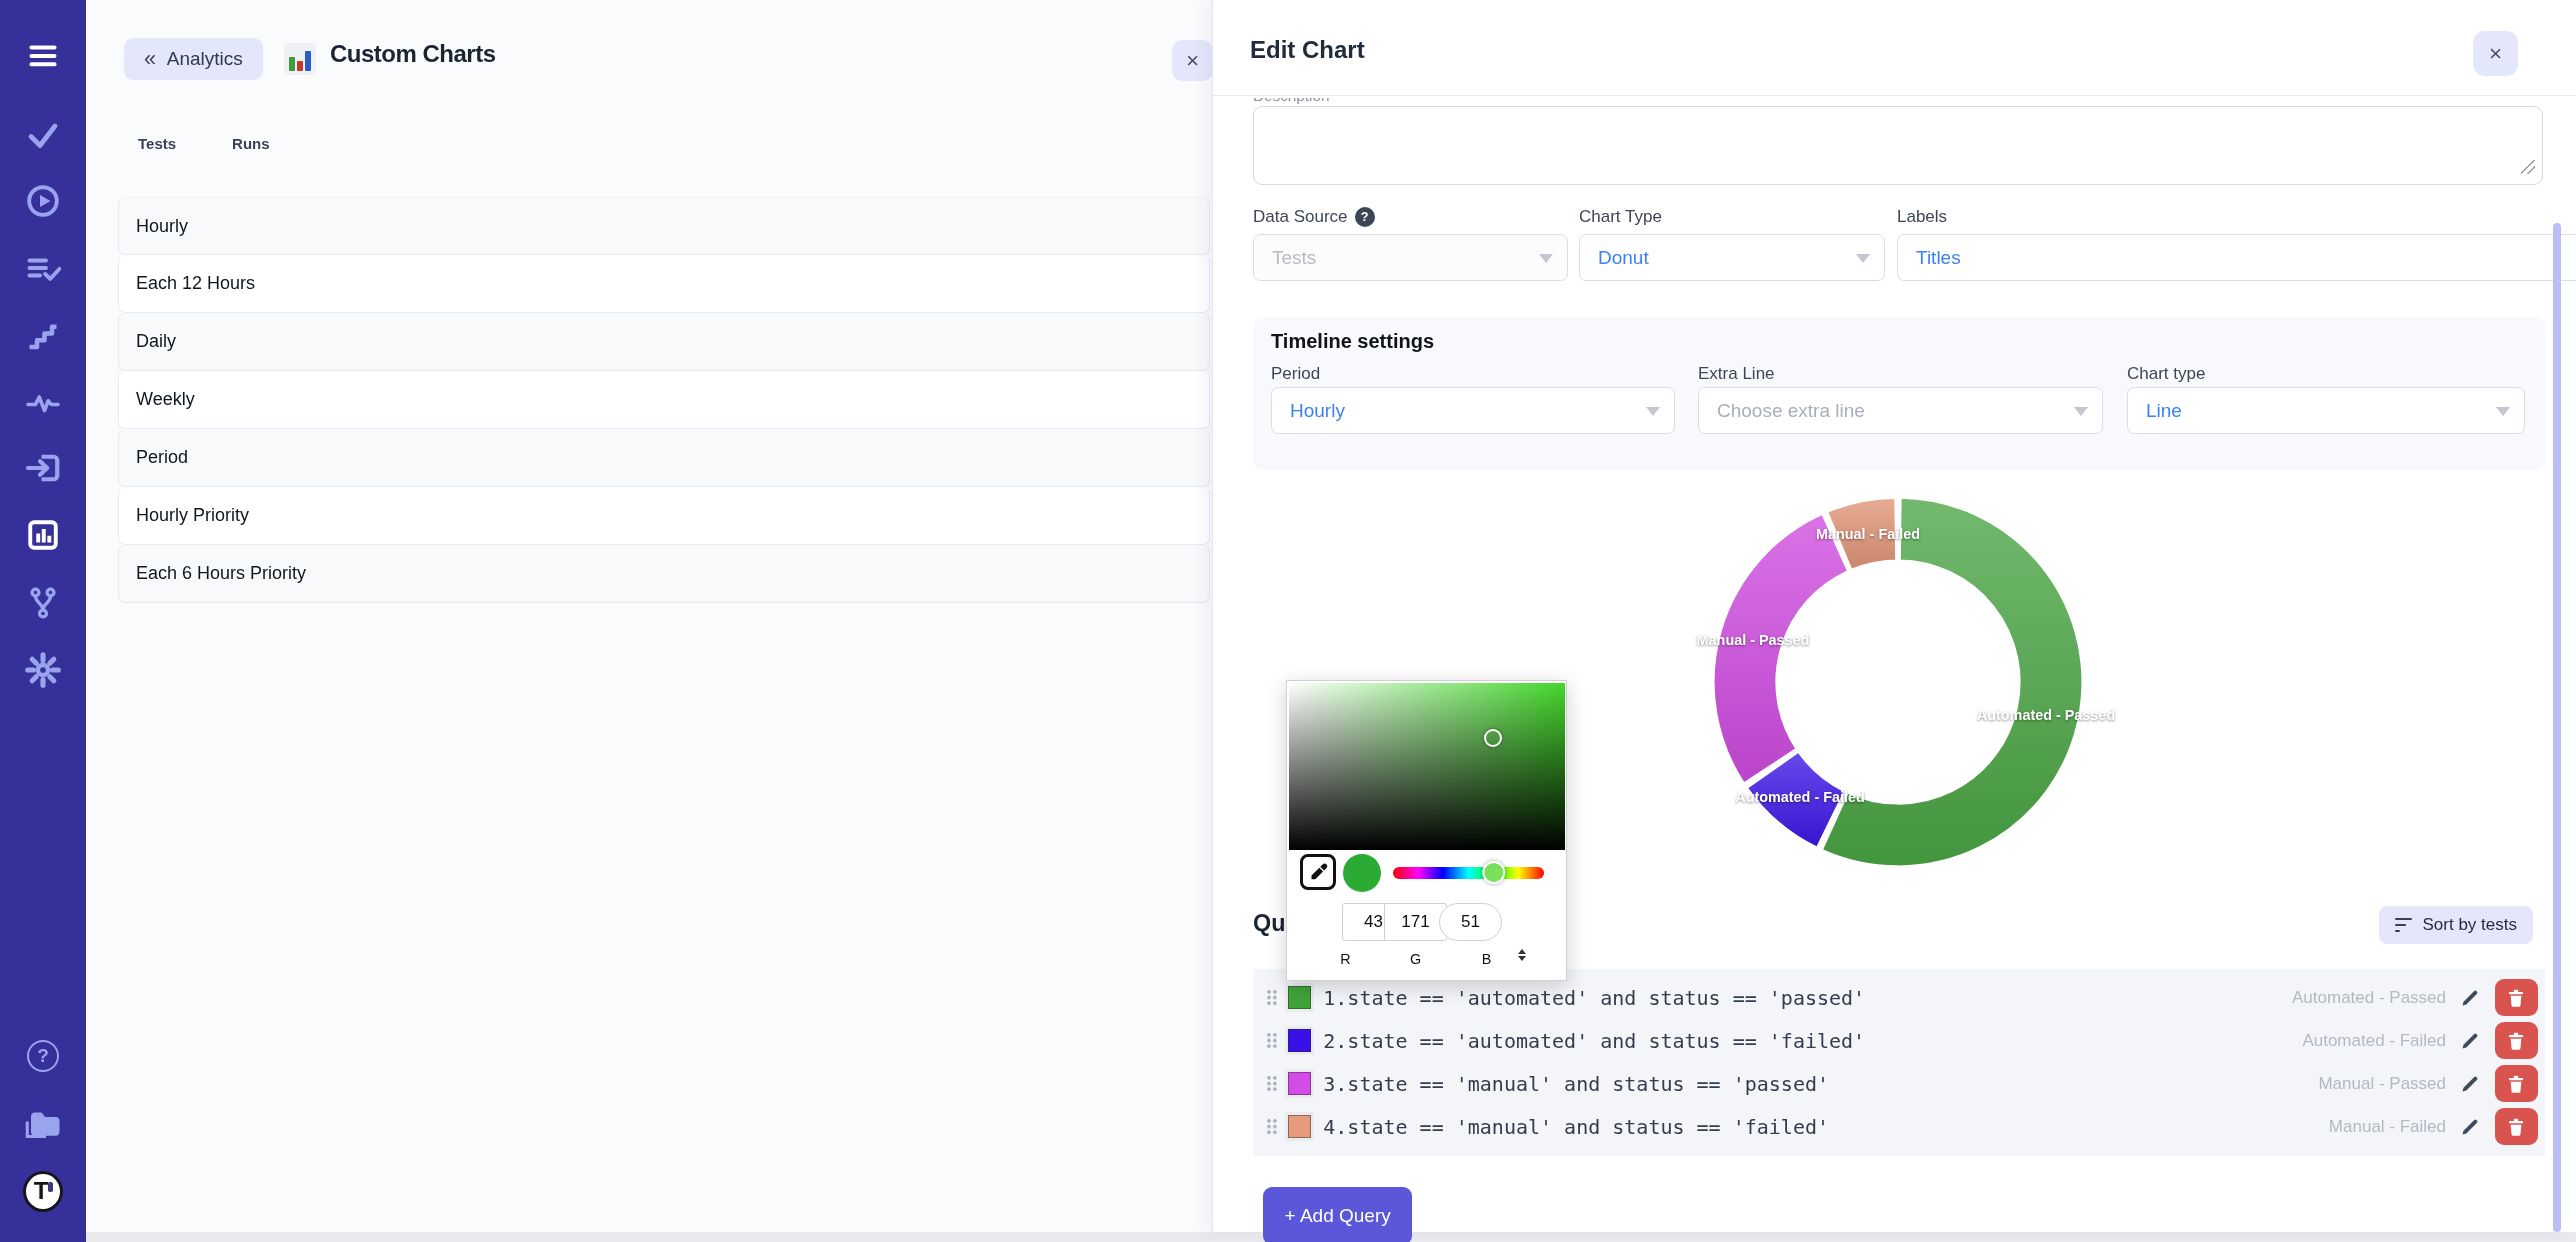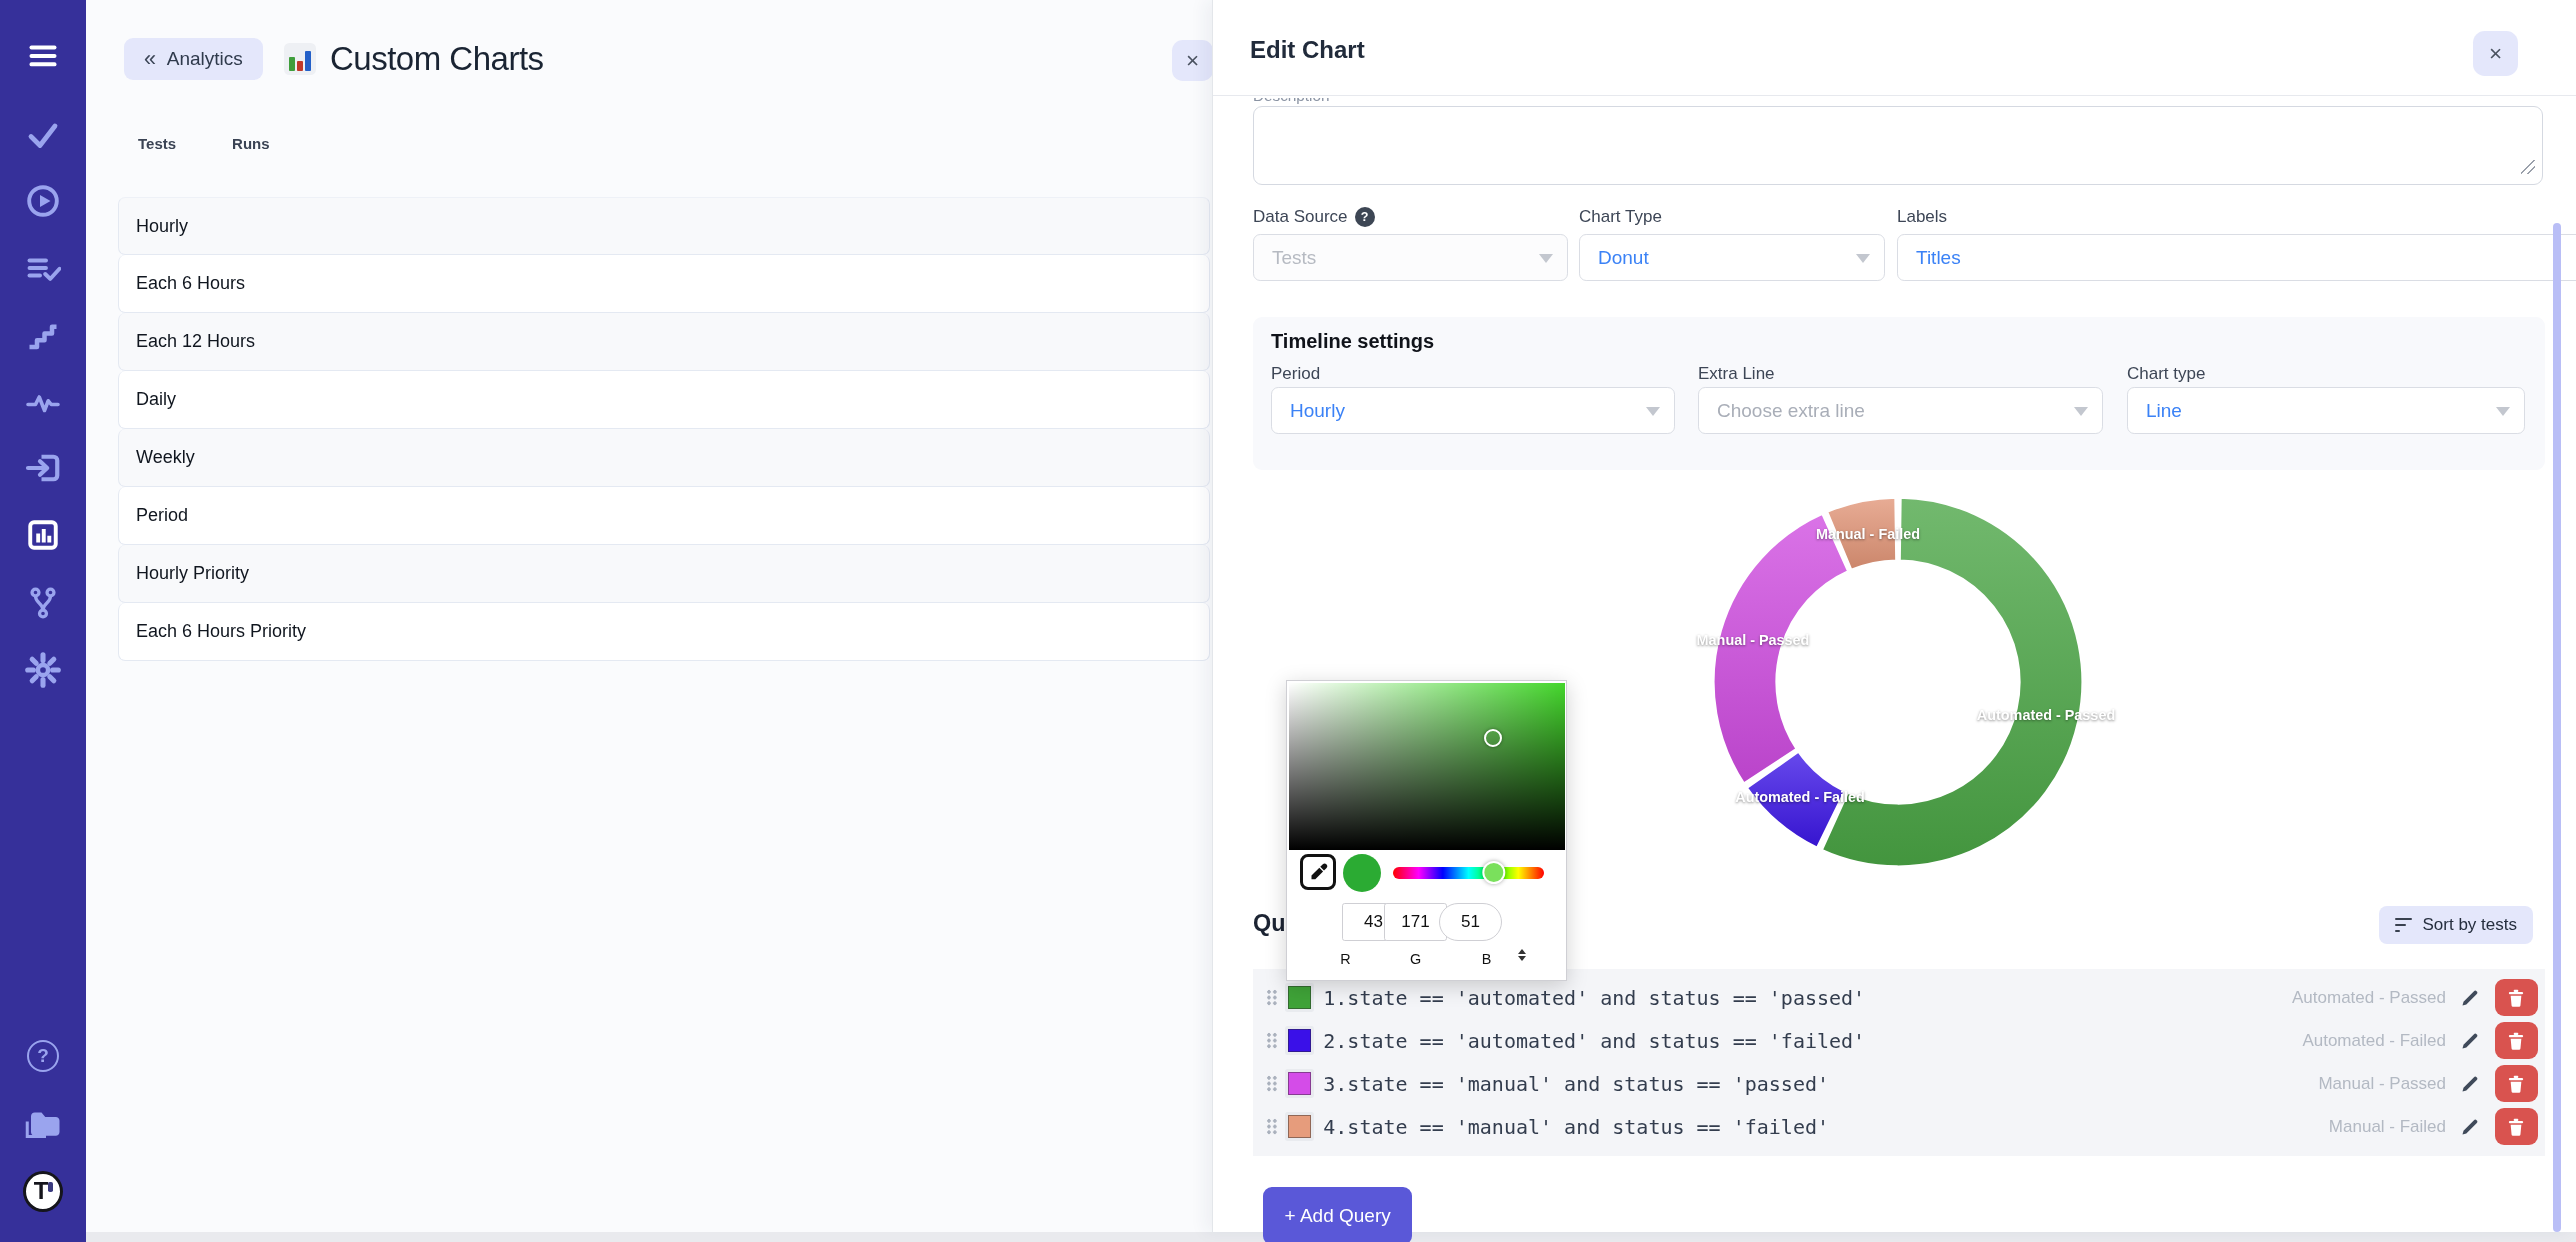--- a/index.html
+++ b/index.html
@@ -14,21 +14,21 @@
   .logo-circle { width:41px; height:41px; background:#fff; border:3.6px solid #15151c; border-radius:50%; display:flex; align-items:center; justify-content:center; position:relative; }
   .logo-circle span { font-size:24px; font-weight:900; color:#15151c; line-height:1; margin-left:-3.6px;}
   .logo-circle i { position:absolute; right:7.2px; top:8px; width:4.5px; height:10.8px; background:#3a3a7e; border-radius:1.8px;}
 
   
   #left-panel { position:absolute; left:86px; top:0; width:1127px; height:1232px; background:#fafbfd; z-index:5; }
   #back-chip { position:absolute; left:38px; top:38px; height:42px; background:#e4e7fb; border-radius:9px; display:flex; align-items:center; gap:10.8px; padding:0 20px; font-size:19px; color:#2f3a4c; cursor:pointer; }
   #back-chip .chev { font-size:21.6px; color:#3c4657; }
   #lp-chart-icon { position:absolute; left:198px; top:43px; width:32px; height:32px; background:#eef0f4; border-radius:5.4px; display:flex; align-items:flex-end; justify-content:center; gap:2.7px; padding:3.6px 4.5px; }
   #lp-chart-icon i { width:5.4px; border-radius:0.9px; }
-  #lp-title { position:absolute; left:244px; top:40px; font-size:33px; font-weight:400; color:#1a2433; letter-spacing:-0.5px; }
+  #lp-title { position:absolute; left:244px; top:40px; font-size:24px; font-weight:700; color:#1a2433; letter-spacing:-0.5px; }
   #lp-close { position:absolute; left:1086px; top:40px; width:41px; height:41px; background:#e4e7fb; border-radius:10.8px; display:flex; align-items:center; justify-content:center; font-size:22.5px; color:#4a5260; cursor:pointer; }
   #lp-tabs { position:absolute; left:52px; top:135px; display:flex; gap:56px; }
   .lp-tab { font-size:15px; font-weight:700; color:#3a4354; cursor:pointer; }
   #chart-list { position:absolute; left:32px; top:197px; width:1092px; }
   .chart-row { height:58px; display:flex; align-items:center; padding-left:17px; font-size:18px; color:#10161f; border:0.9px solid #e4e9f2; border-top:none; border-radius:7.2px; cursor:pointer; }
   .chart-row:first-child { border-top:0.9px solid #eef1f7; }
   .chart-row:nth-child(odd) { background:#f8f9fb; }
   .chart-row:nth-child(even) { background:#ffffff; }
 
   
@@ -197,21 +197,20 @@
       <i style="height:20px;background:#2460c8"></i>
     </div>
     <h1 id="lp-title">Custom Charts</h1>
     <div id="lp-close">×</div>
     <div id="lp-tabs">
         <div class="lp-tab">Tests</div>
         <div class="lp-tab">Runs</div>
       </div>
     <div id="chart-list">
         <div class="chart-row">Hourly</div>
-        <div class="chart-row">Each 6 Hours</div>
         <div class="chart-row">Each 12 Hours</div>
         <div class="chart-row">Daily</div>
         <div class="chart-row">Weekly</div>
         <div class="chart-row">Period</div>
         <div class="chart-row">Hourly Priority</div>
         <div class="chart-row">Each 6 Hours Priority</div>
       </div>
   </section>
 
   <section id="edit-panel">

